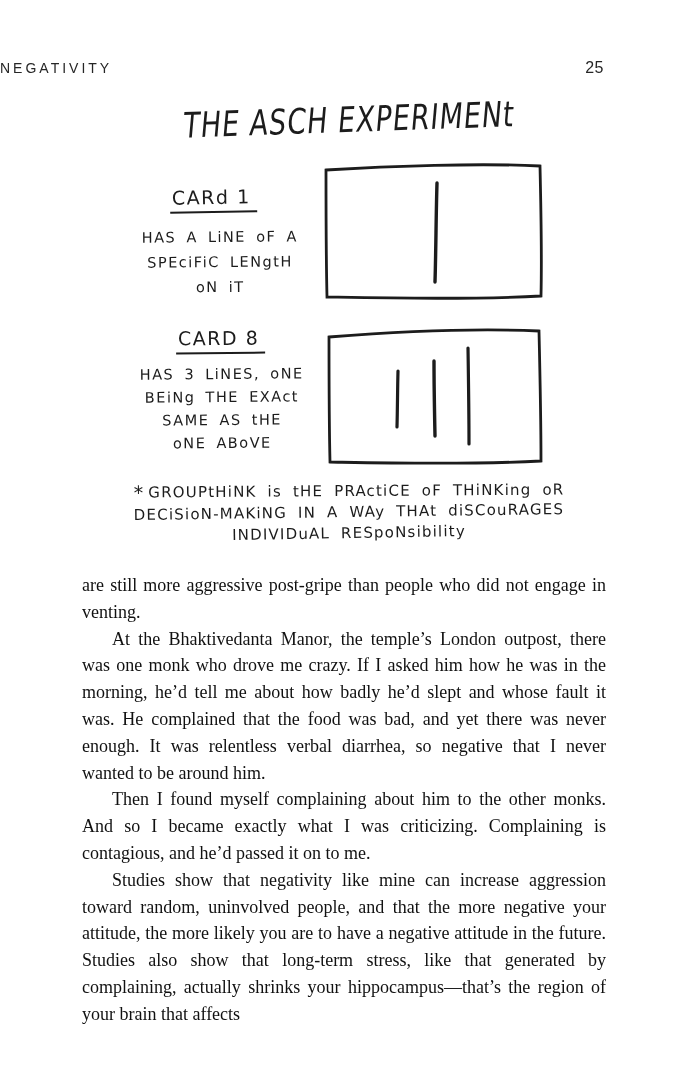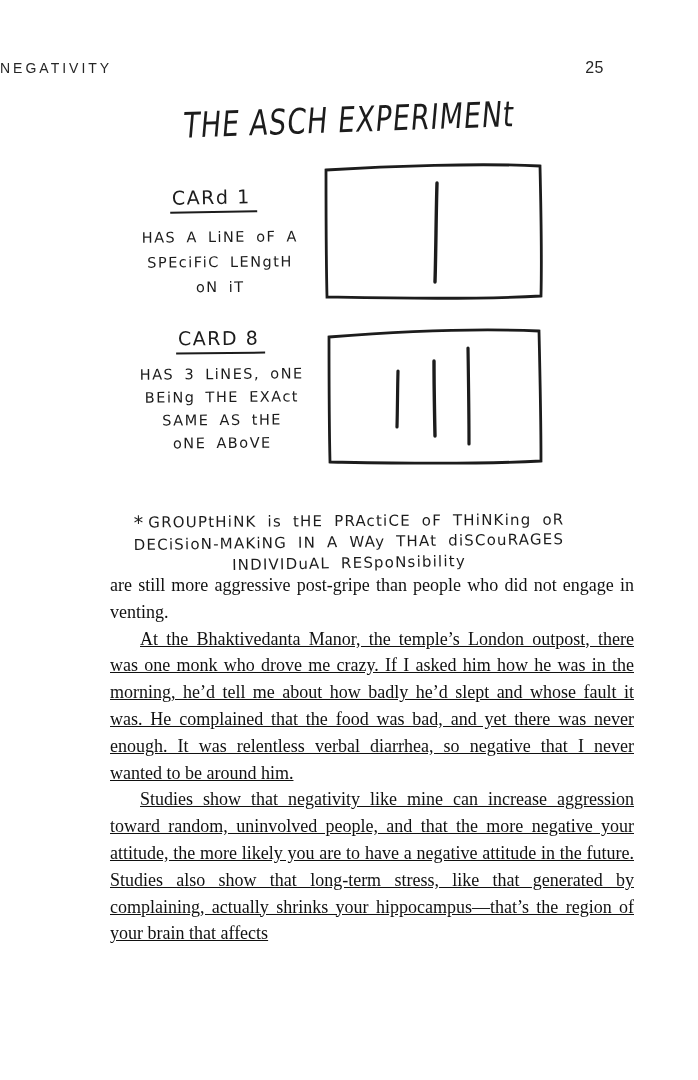--- a/index.html
+++ b/index.html
@@ -45,35 +45,35 @@
   }
   .card1-desc { left:140px; top:225px; width:160px; line-height:25px; transform:rotate(-0.5deg); }
   .card2-desc { left:124px; top:363px; width:196px; line-height:23px; transform:rotate(-0.5deg); }
 
   .card-drawing { position:absolute; }
   .card1-drawing { left:320px; top:161px; }
   .card2-drawing { left:322px; top:324px; }
 
   .footnote {
     position:absolute; left:0; top:481px; width:698px; text-align:center;
-    font-size:15px; letter-spacing:1.2px; word-spacing:5px; line-height:21px;margin-top:30px;
+    font-size:15px; letter-spacing:1.2px; word-spacing:5px; line-height:21px;
   }
   .fn-line { white-space:nowrap; }
   .fn1 { transform:rotate(-0.4deg); }
   .fn2 { transform:rotate(-0.8deg); }
   .fn3 { transform:rotate(-1deg); }
   .asterisk { font-size:19px; margin-right:4px; vertical-align:-2px; }
 
   
   .body-text {
     position:absolute; left:82px; top:572px; width:524px;
-    font-size:18px; line-height:26.8px; text-align:justify; color:#111;margin-left:28px;
+    font-size:18px; line-height:26.8px; text-align:justify; color:#111;
   }
   .body-text p { margin:0; }
-  .body-text p.indent { text-indent:30px;text-decoration:underline; }
+  .body-text p.indent { text-indent:30px; }
 </style>
 </head>
 <body>
 
 <div class="page">
 
   <div class="running-header">
     <span class="running-title">NEGATIVITY</span>
     <span class="folio">25</span>
   </div>
@@ -109,16 +109,17 @@
     <div class="fn-line fn1">
       <span class="asterisk">*</span><span>GROUPtHiNK is tHE PRActiCE oF THiNKing oR</span>
     </div>
     <div class="fn-line fn2">DECiSioN-MAKiNG IN A WAy THAt diSCouRAGES</div>
     <div class="fn-line fn3">INDIVIDuAL RESpoNsibility</div>
   </div>
 
   <div class="body-text">
     <p class="para">are still more aggressive post-gripe than people who did not engage in venting.</p>
     <p class="para indent">At the Bhaktivedanta Manor, the temple’s London outpost, there was one monk who drove me crazy. If I asked him how he was in the morning, he’d tell me about how badly he’d slept and whose fault it was. He complained that the food was bad, and yet there was never enough. It was relentless verbal diarrhea, so negative that I never wanted to be around him.</p>
+    <p class="para indent">Then I found myself complaining about him to the other monks. And so I became exactly what I was criticizing. Complaining is contagious, and he’d passed it on to me.</p>
     <p class="para indent">Studies show that negativity like mine can increase aggression toward random, uninvolved people, and that the more negative your attitude, the more likely you are to have a negative attitude in the future. Studies also show that long-term stress, like that generated by complaining, actually shrinks your hippocampus—that’s the region of your brain that affects</p>
   </div>
 
 </div>
 
 </body></html>

